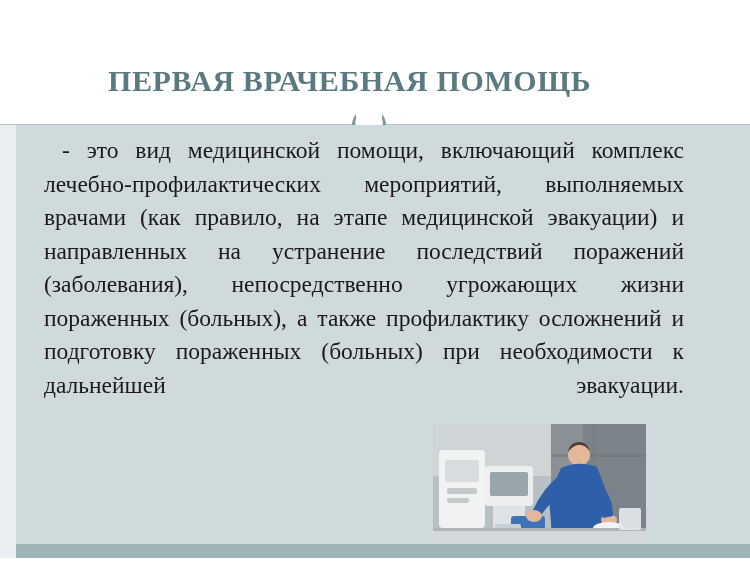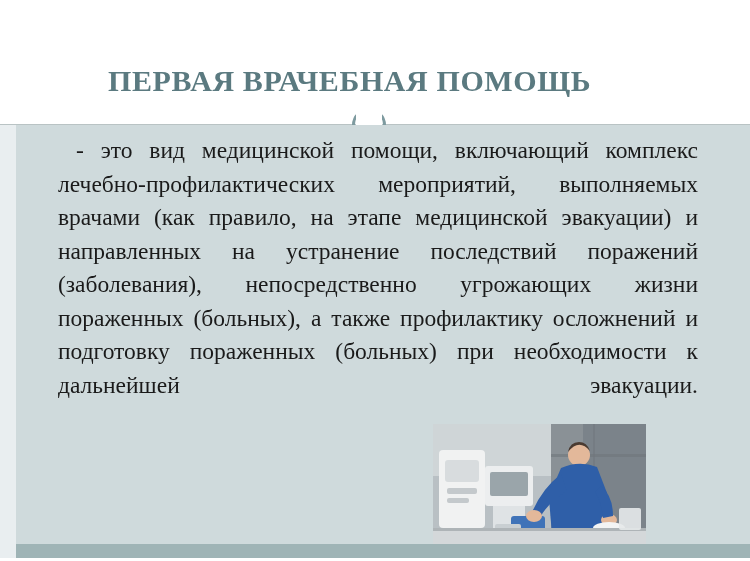--- a/index.html
+++ b/index.html
@@ -95,21 +95,21 @@
     position: absolute;
     left: 0;
     top: 530px;
     width: 750px;
     height: 31px;
     background: #ffffff;
   }
   
   .body-text {
     position: absolute;
-    left: 58px;
+    left: 44px;
     top: 106px;
     width: 640px;
     font-family: "Liberation Serif", serif;
     font-size: 23.5px;
     line-height: 33.5px;
     color: #1a1a1a;
     text-align: justify;
     text-indent: 18px;
     hyphens: none;
   }

